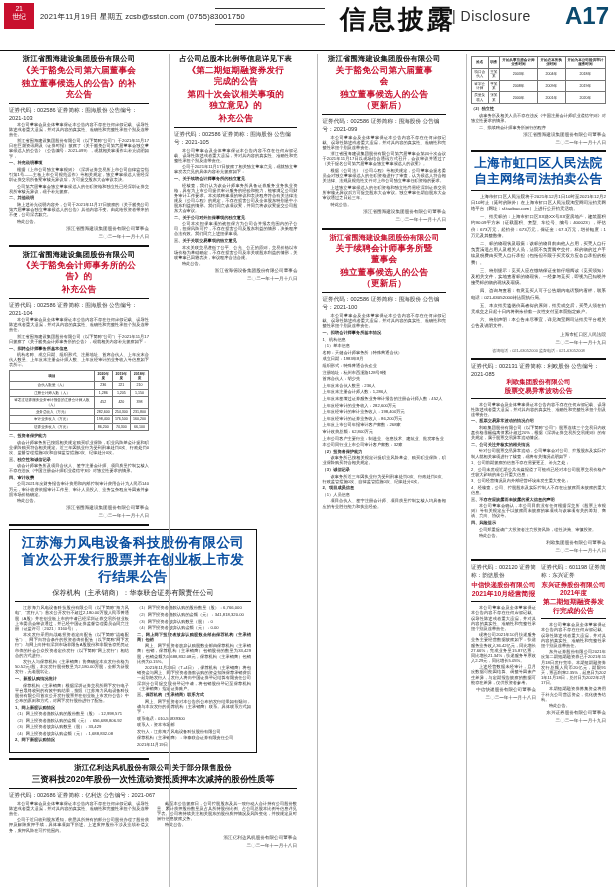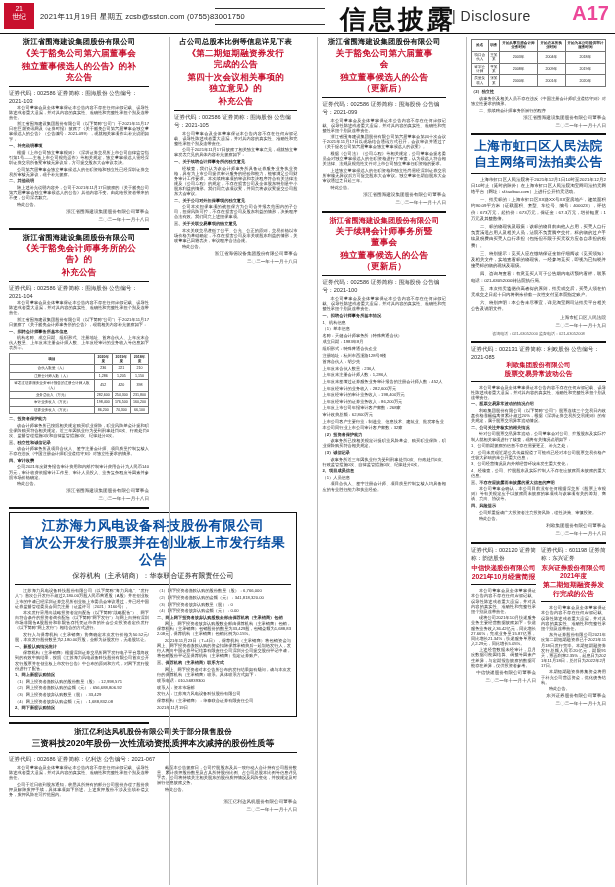--- a/index.html
+++ b/index.html
@@ -12,21 +12,21 @@
     position: relative;
     width: 615px;
     height: 887px;
     background: #ffffff;
     overflow: hidden;
   }
 
   
   .masthead {
     position: relative;
-    height: 34px;
+    height: 51px;
     border-bottom: 1px solid #111;
     padding: 0 6px;
   }
   .logo {
     position: absolute;
     left: 4px; top: 3px;
     width: 30px; height: 26px;
     background: #c8102e;
     color: #fff;
     font-size: 7px;
@@ -66,23 +66,23 @@
   .mast-sub {
     position: absolute;
     left: 452px; top: 8px;
     font-size: 14px;
     color: #333;
     letter-spacing: 0.5px;
   }
   .mast-page {
     position: absolute;
     right: 6px; top: 2px;
-    font-size: 20px;
-    font-weight: bold;
-    color: #ec4899;
+    font-size: 24px;
+    font-weight: bold;
+    color: #0c4a6e;
   }
 
   
   .sheet {
     position: relative;
     padding: 3px 5px 0 5px;
     height: 851px;
   }
   .cols {
     display: flex;
@@ -355,21 +355,21 @@
             <p class="ttl">四、审计收费</p>
             <p>公司2021年度财务报告审计费用和内部控制审计费用合计为人民币140万元，审计收费依据审计工作量、审计人员投入、业务复杂程度等因素并参照市场价格确定。</p>
             <p>特此公告。</p>
           </div>
           <div class="sig">浙江省围海建设集团股份有限公司董事会</div>
           <div class="sig">二〇二一年十一月十八日</div>
         </div>
 
         <div class="hr-thick"></div>
 
-        <div class="framed" style="width: 288px;">
+        <div class="framed" style="width: 248px;">
           <div class="big-headline">江苏海力风电设备科技股份有限公司</div>
           <div class="big-headline l2">首次公开发行股票并在创业板上市发行结果公告</div>
           <div class="big-sub">保荐机构（主承销商）：华泰联合证券有限责任公司</div>
           <div class="hr-thin"></div>
           <div class="body" style="column-count:2; column-gap:8px;">
             <p>江苏海力风电设备科技股份有限公司（以下简称"海力风电"、"发行人"）首次公开发行不超过2,180.00万股人民币普通股（A股）并在创业板上市的申请已经深圳证券交易所创业板上市委员会审议通过，并已经中国证券监督管理委员会同意注册（证监许可〔2021〕3160号）。</p>
             <p>本次发行采用向战略投资者定向配售（以下简称"战略配售"）、网下向符合条件的投资者询价配售（以下简称"网下发行"）与网上向持有深圳市场非限售A股股份和非限售存托凭证市值的社会公众投资者定价发行（以下简称"网上发行"）相结合的方式进行。</p>
             <p>发行人与保荐机构（主承销商）协商确定本次发行价格为50.52元/股，本次发行股份数量为2,180.00万股，全部为新股发行，无老股转让。</p>
             <p class="ttl">一、新股认购情况统计</p>
             <p>保荐机构（主承销商）根据深圳证券交易所网下发行电子平台最终收到的有效申购结果，按照《江苏海力风电设备科技股份有限公司首次公开发行股票并在创业板上市发行公告》中公布的原则和方式，对网下发行股份进行了配售。</p>

